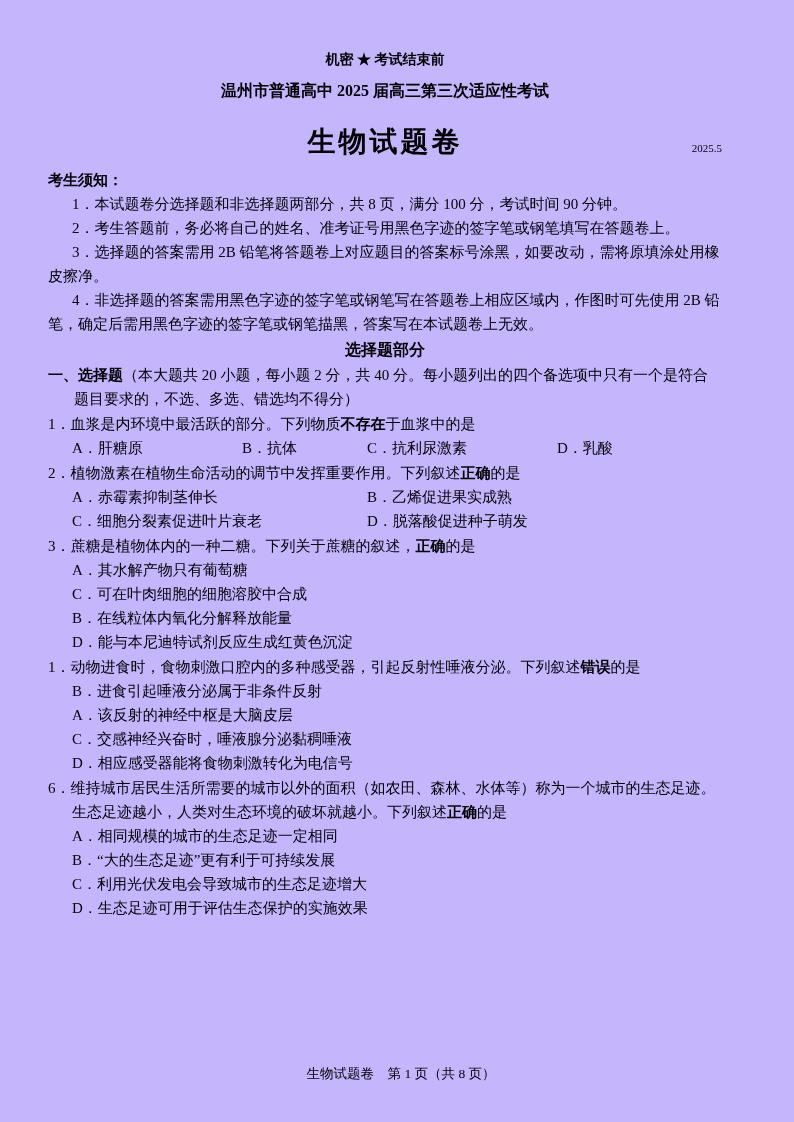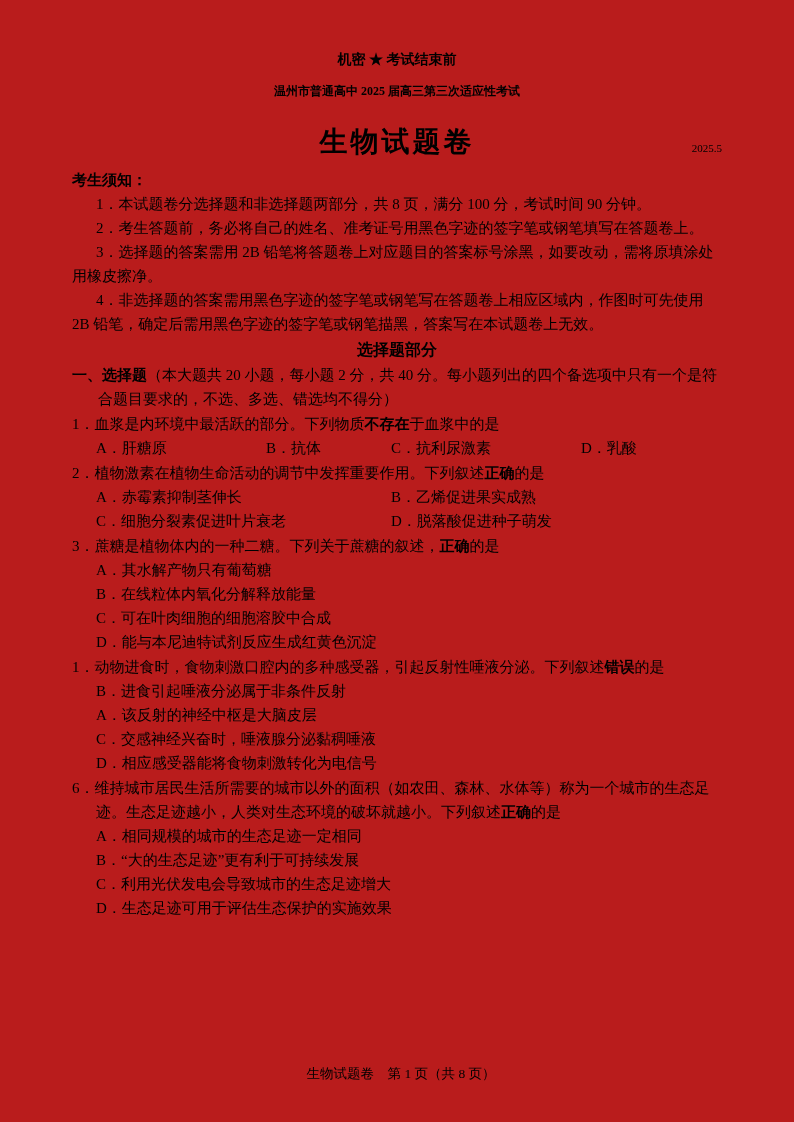--- a/index.html
+++ b/index.html
@@ -2,38 +2,38 @@
 <html><head>
 <meta charset="utf-8">
 <style>
   * { margin: 0; padding: 0; box-sizing: border-box; }
   html, body { background: #ffffff; }
   body { display: flex; justify-content: center; }
   .page {
     position: relative;
     width: 794px;
     height: 1122px;
-    background: #b91c1c;
+    background: #c4b5fd;
     color: #000000;
     font-family: "Liberation Serif", "DejaVu Serif", serif;
     font-size: 15px;
     line-height: 24px;
-    padding: 50px 72px 0 72px;
+    padding: 50px 72px 0 48px;
     overflow: hidden;
   }
   .secret-line {
     text-align: center;
     font-weight: bold;
     font-size: 14px;
     line-height: 20px;
   }
   .exam-line {
     text-align: center;
     font-weight: bold;
-    font-size: 12px;
+    font-size: 16px;
     line-height: 30px;
     margin-top: 6px;
   }
   .title-row {
     position: relative;
     text-align: center;
     margin-top: 16px;
     height: 40px;
   }
   .paper-title {
@@ -120,22 +120,22 @@
       <span class="opt">B．乙烯促进果实成熟</span>
       <span class="opt">C．细胞分裂素促进叶片衰老</span>
       <span class="opt">D．脱落酸促进种子萌发</span>
     </div>
   </div>
 
   <div class="question">
     <div class="stem"><span>3．蔗糖是植物体内的一种二糖。下列关于蔗糖的叙述，</span><b>正确</b><span>的是</span></div>
     <div class="opts-list">
       <span class="opt">A．其水解产物只有葡萄糖</span>
+      <span class="opt">C．可在叶肉细胞的细胞溶胶中合成</span>
       <span class="opt">B．在线粒体内氧化分解释放能量</span>
-      <span class="opt">C．可在叶肉细胞的细胞溶胶中合成</span>
       <span class="opt">D．能与本尼迪特试剂反应生成红黄色沉淀</span>
     </div>
   </div>
 
 
   <div class="question">
     <div class="stem"><span>1．动物进食时，食物刺激口腔内的多种感受器，引起反射性唾液分泌。下列叙述</span><b>错误</b><span>的是</span></div>
     <div class="opts-list">
       <span class="opt">B．进食引起唾液分泌属于非条件反射</span>
       <span class="opt">A．该反射的神经中枢是大脑皮层</span>

